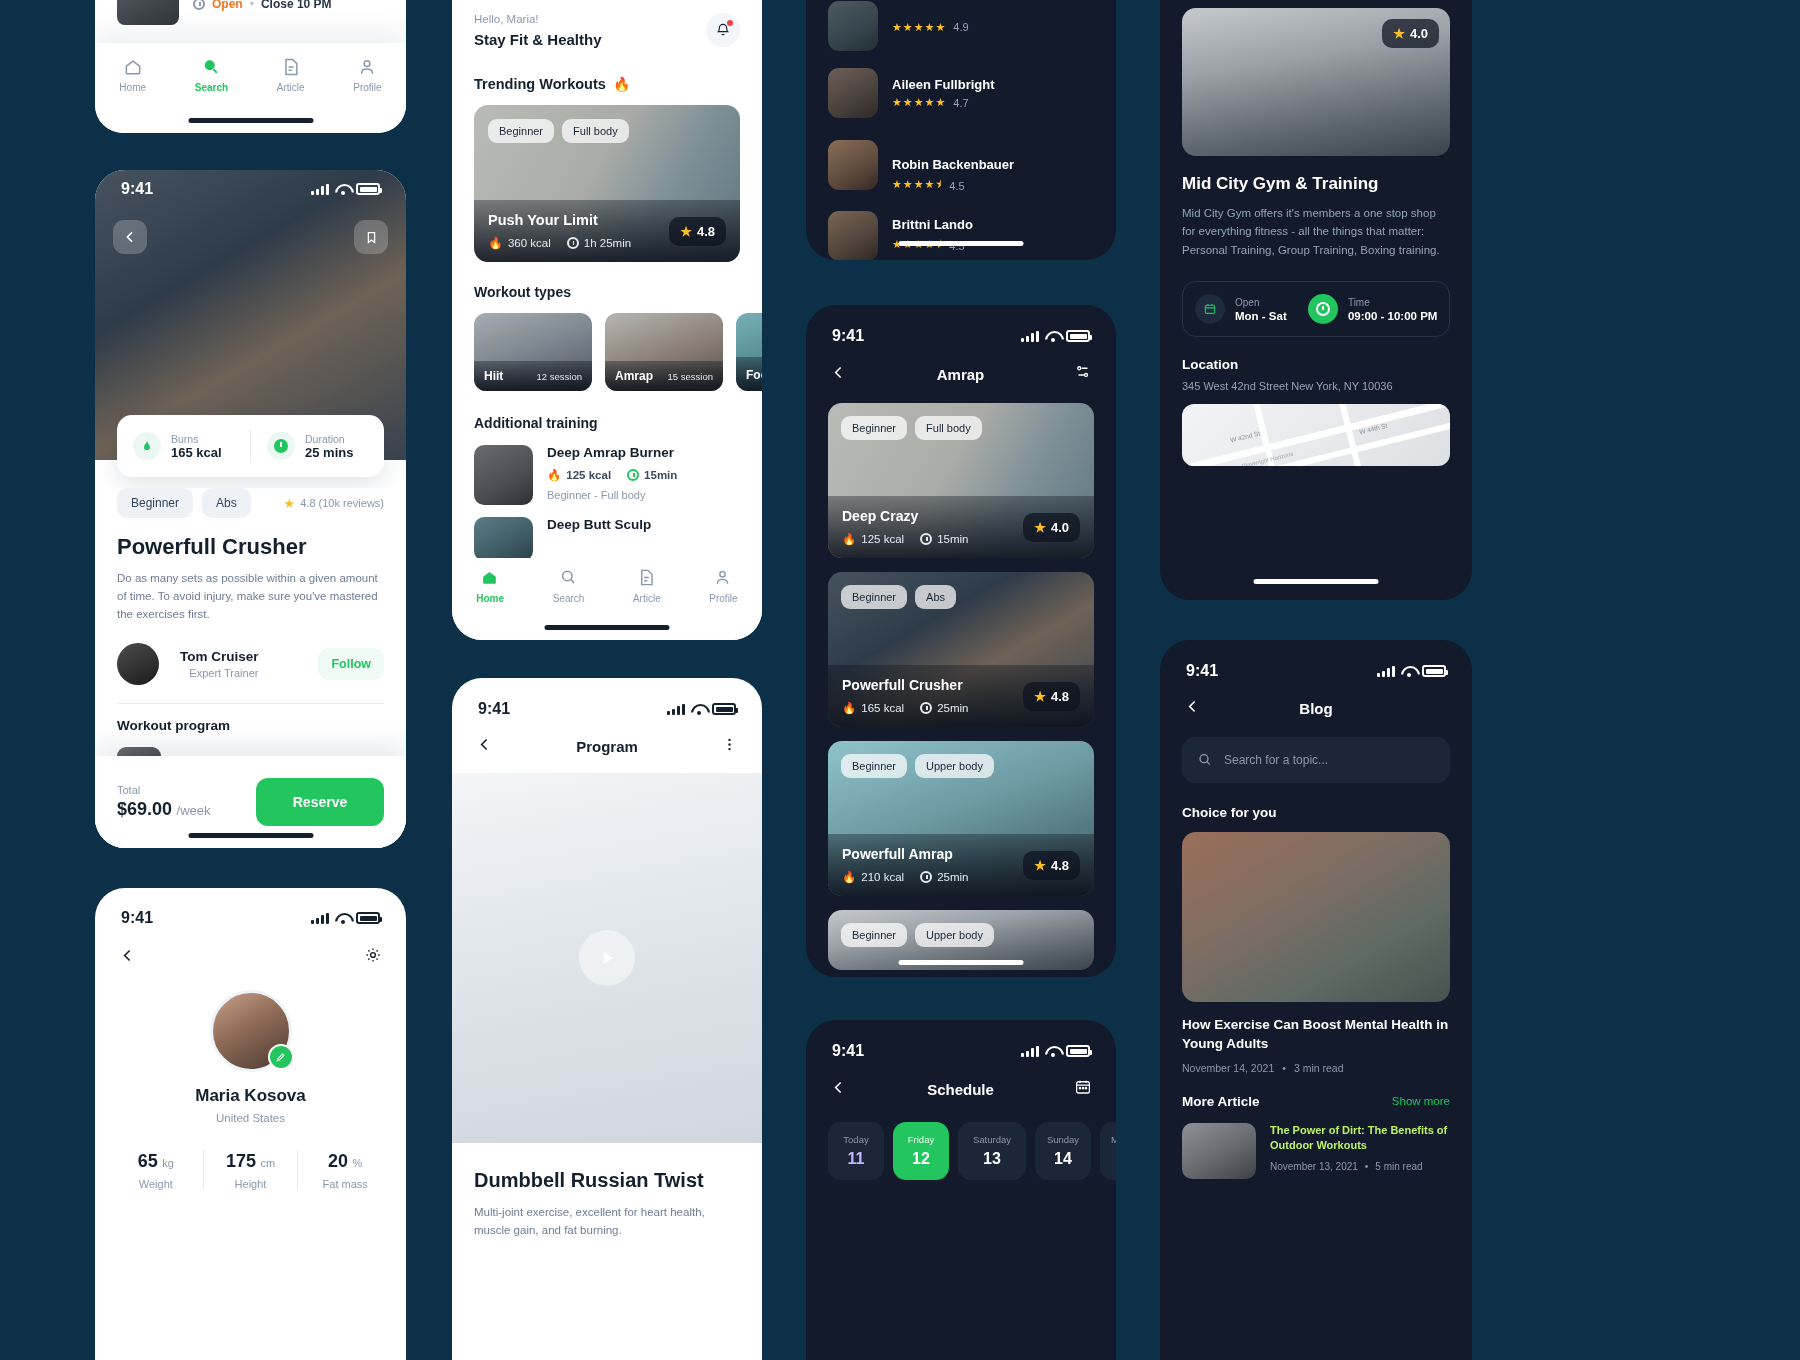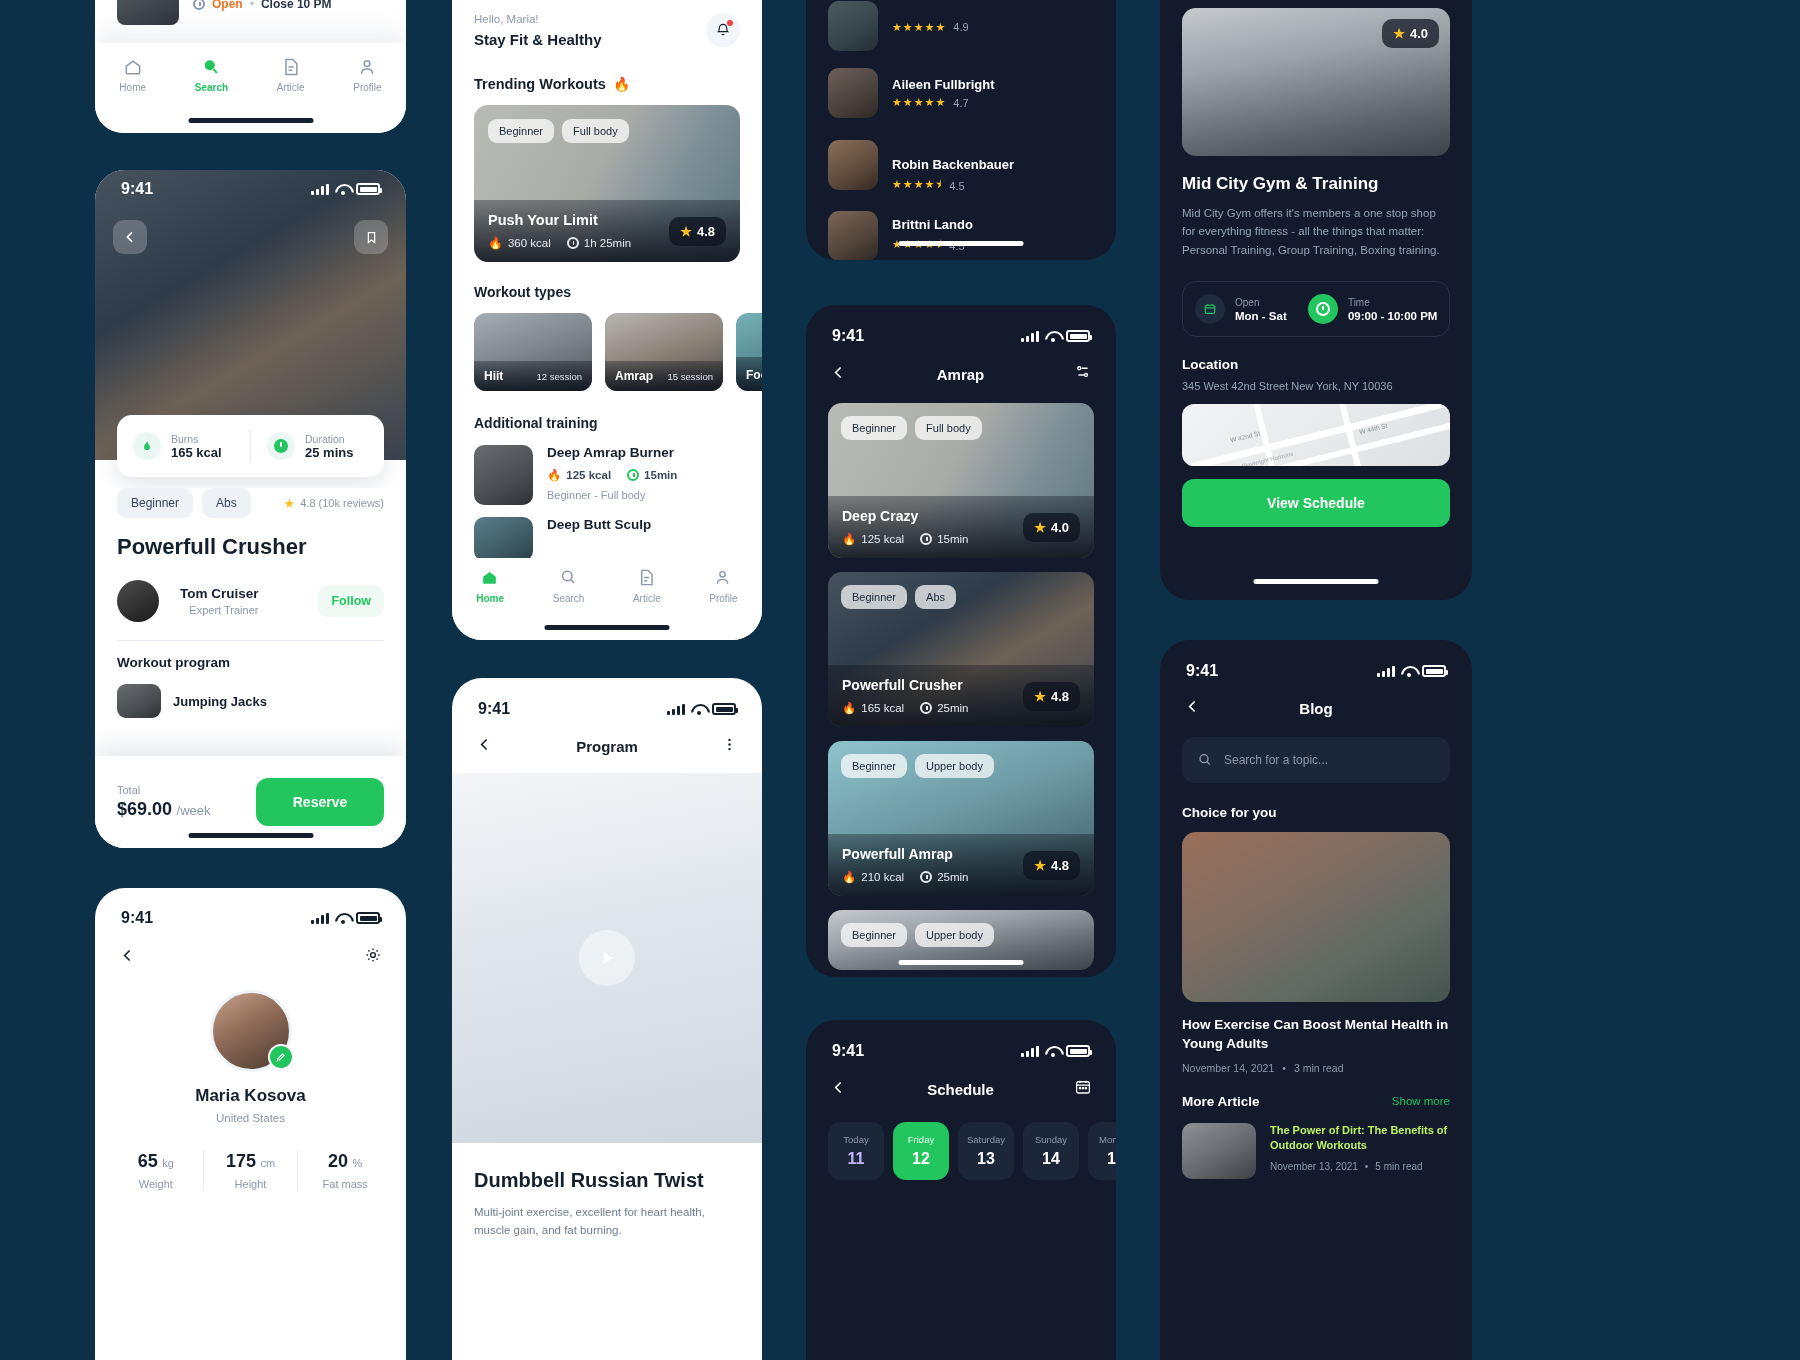--- a/index.html
+++ b/index.html
@@ -230,20 +230,21 @@
         <span class="chip grey">Beginner</span>
         <span class="chip grey">Abs</span>
       </div>
       <div style="display:flex;align-items:center;gap:5px;font-size:11px;color:#8a98ad;">
         <span class="star">★</span>
         <span>4.8 (10k reviews)</span>
       </div>
     </div>
 
     <div style="font-size:22px;font-weight:bold;color:#14202e;margin-top:16px;">Powerfull Crusher</div>
+    <div style="font-size:11.5px;line-height:1.55;color:#6e7d92;margin-top:10px;">Do as many sets as possible within a given amount of time. To avoid injury, make sure you've mastered the exercises first.</div>
 
     <div style="display:flex;align-items:center;gap:12px;margin-top:20px;">
       <div class="photo ph-coach" style="width:42px;height:42px;border-radius:50%;flex:0 0 auto;"></div>
       <div style="flex:1;text-align:right;">
         <div style="font-size:13.5px;font-weight:bold;color:#14202e;">Tom Cruiser</div>
         <div style="font-size:11px;color:#8a98ad;margin-top:3px;">Expert Trainer</div>
       </div>
       <div style="background:#eefaf3;color:#22c55e;font-size:12.5px;font-weight:bold;
                   padding:9px 13px;border-radius:11px;margin-left:48px;">Follow</div>
     </div>
@@ -729,21 +730,21 @@
     <div style="width:56px;height:58px;border-radius:13px;background:#1c2639;display:flex;flex-direction:column;
                 align-items:center;justify-content:center;gap:5px;flex:0 0 auto;">
       <span style="font-size:9.5px;color:#8a98ad;">Today</span>
       <span style="font-size:16px;font-weight:bold;color:#c4b5fd;">11</span>
     </div>
     <div style="width:56px;height:58px;border-radius:13px;background:#22c55e;display:flex;flex-direction:column;
                 align-items:center;justify-content:center;gap:5px;flex:0 0 auto;">
       <span style="font-size:9.5px;color:#eafaf0;">Friday</span>
       <span style="font-size:16px;font-weight:bold;color:#fff;">12</span>
     </div>
-    <div style="width:56px;height:58px;border-radius:13px;background:#1c2639;display:flex;flex-direction:column;
+    <div style="width:68px;height:58px;border-radius:13px;background:#1c2639;display:flex;flex-direction:column;
                 align-items:center;justify-content:center;gap:5px;flex:0 0 auto;">
       <span style="font-size:9.5px;color:#8a98ad;">Saturday</span>
       <span style="font-size:16px;font-weight:bold;color:#fff;">13</span>
     </div>
     <div style="width:56px;height:58px;border-radius:13px;background:#1c2639;display:flex;flex-direction:column;
                 align-items:center;justify-content:center;gap:5px;flex:0 0 auto;">
       <span style="font-size:9.5px;color:#8a98ad;">Sunday</span>
       <span style="font-size:16px;font-weight:bold;color:#fff;">14</span>
     </div>
     <div style="width:56px;height:58px;border-radius:13px;background:#1c2639;display:flex;flex-direction:column;
@@ -802,21 +803,20 @@
         <div style="position:absolute;left:-10%;top:40%;width:130%;height:7px;background:#fff;transform:rotate(-14deg);"></div>
         <div style="position:absolute;left:-10%;top:78%;width:130%;height:6px;background:#fff;transform:rotate(-14deg);"></div>
         <div style="position:absolute;left:30%;top:-20%;width:6px;height:150%;background:#fff;transform:rotate(-14deg);"></div>
         <div style="position:absolute;left:62%;top:-20%;width:6px;height:150%;background:#fff;transform:rotate(-14deg);"></div>
       </div>
       <span style="position:absolute;left:18%;top:46%;font-size:6.5px;color:#8d949b;transform:rotate(-14deg);">W 42nd St</span>
       <span style="position:absolute;left:66%;top:34%;font-size:6.5px;color:#8d949b;transform:rotate(-14deg);">W 44th St</span>
       <span style="position:absolute;left:22%;top:86%;font-size:6px;color:#a4abb2;transform:rotate(-14deg);">Playwright Horizons</span>
     </div>
 
-    <div class="greenbtn" style="margin-top:13px;height:48px;font-size:14px;">View Schedule</div>
   </div>
   <div class="homebar ondark" style="bottom:16px;"></div>
 </div>
 
 <div class="phone dark" style="left:1160px; top:640px; width:312px; height:748px; border-radius:30px;">
   <div class="statusbar ondark" style="padding-top:14px;height:48px;">
     <span>9:41</span>
     <span class="sb-right">
       <span class="bars">
             <i></i>

